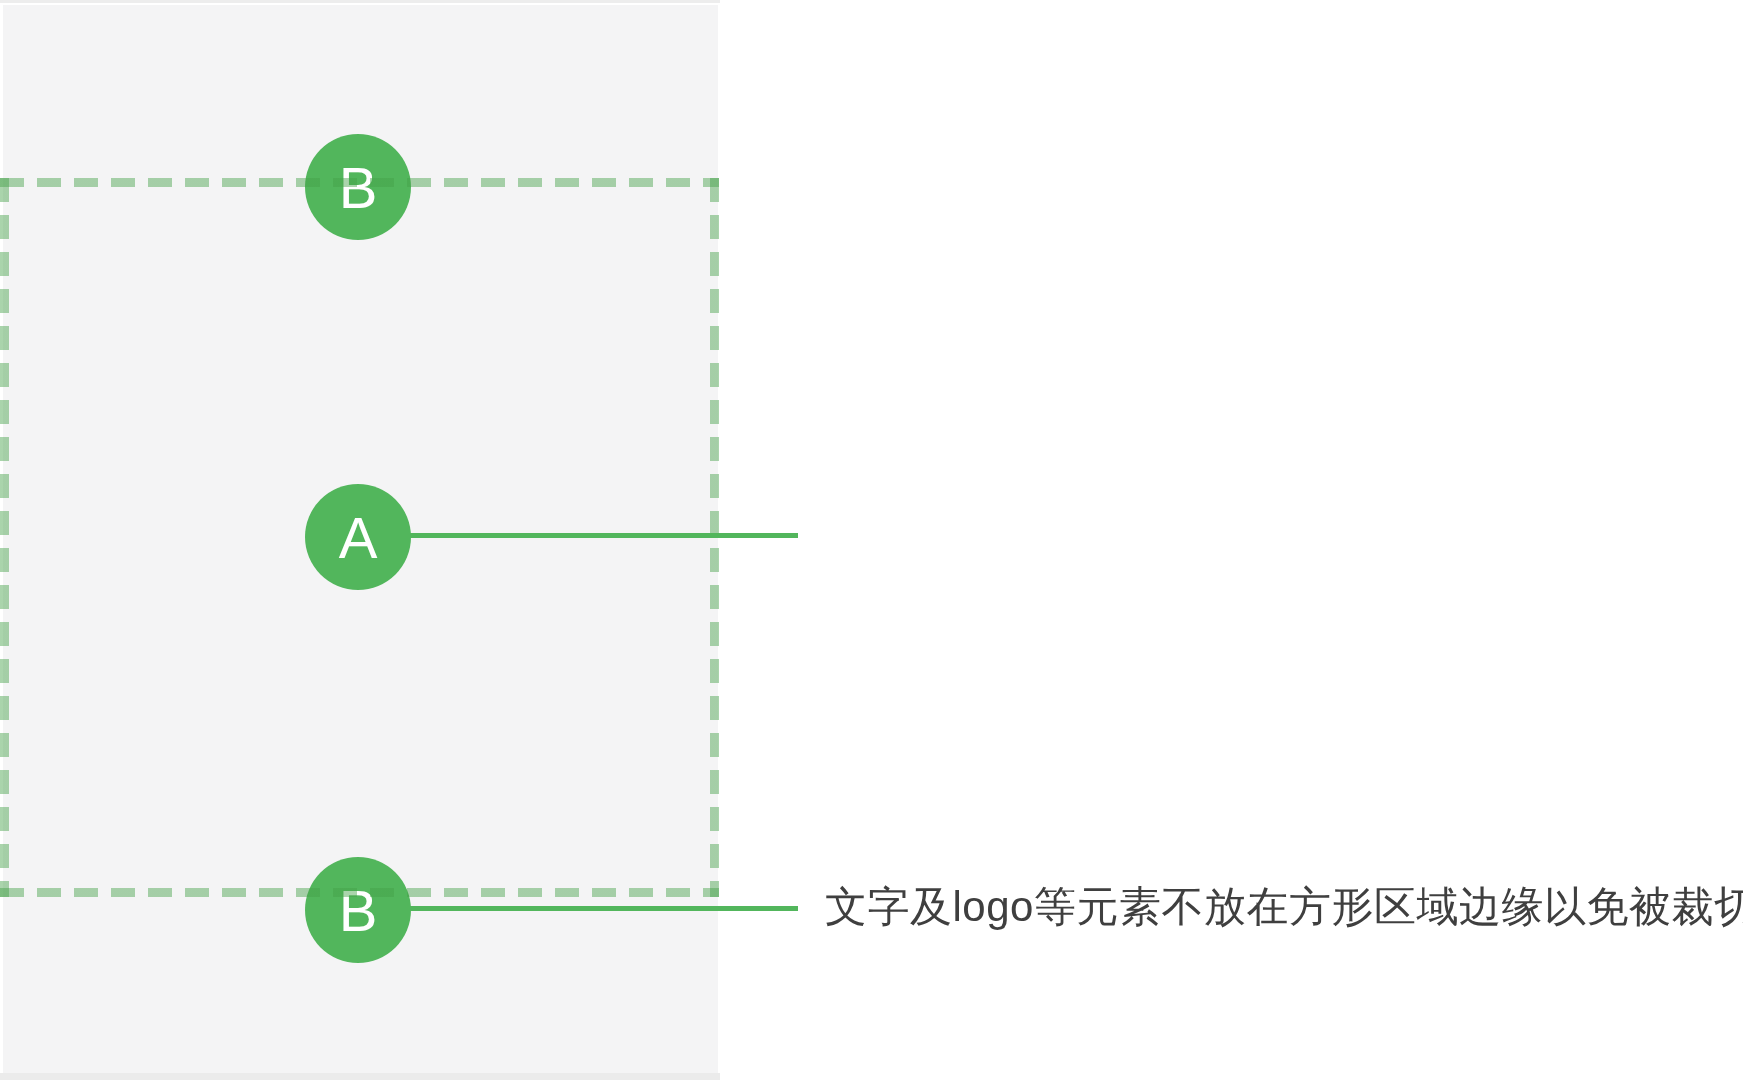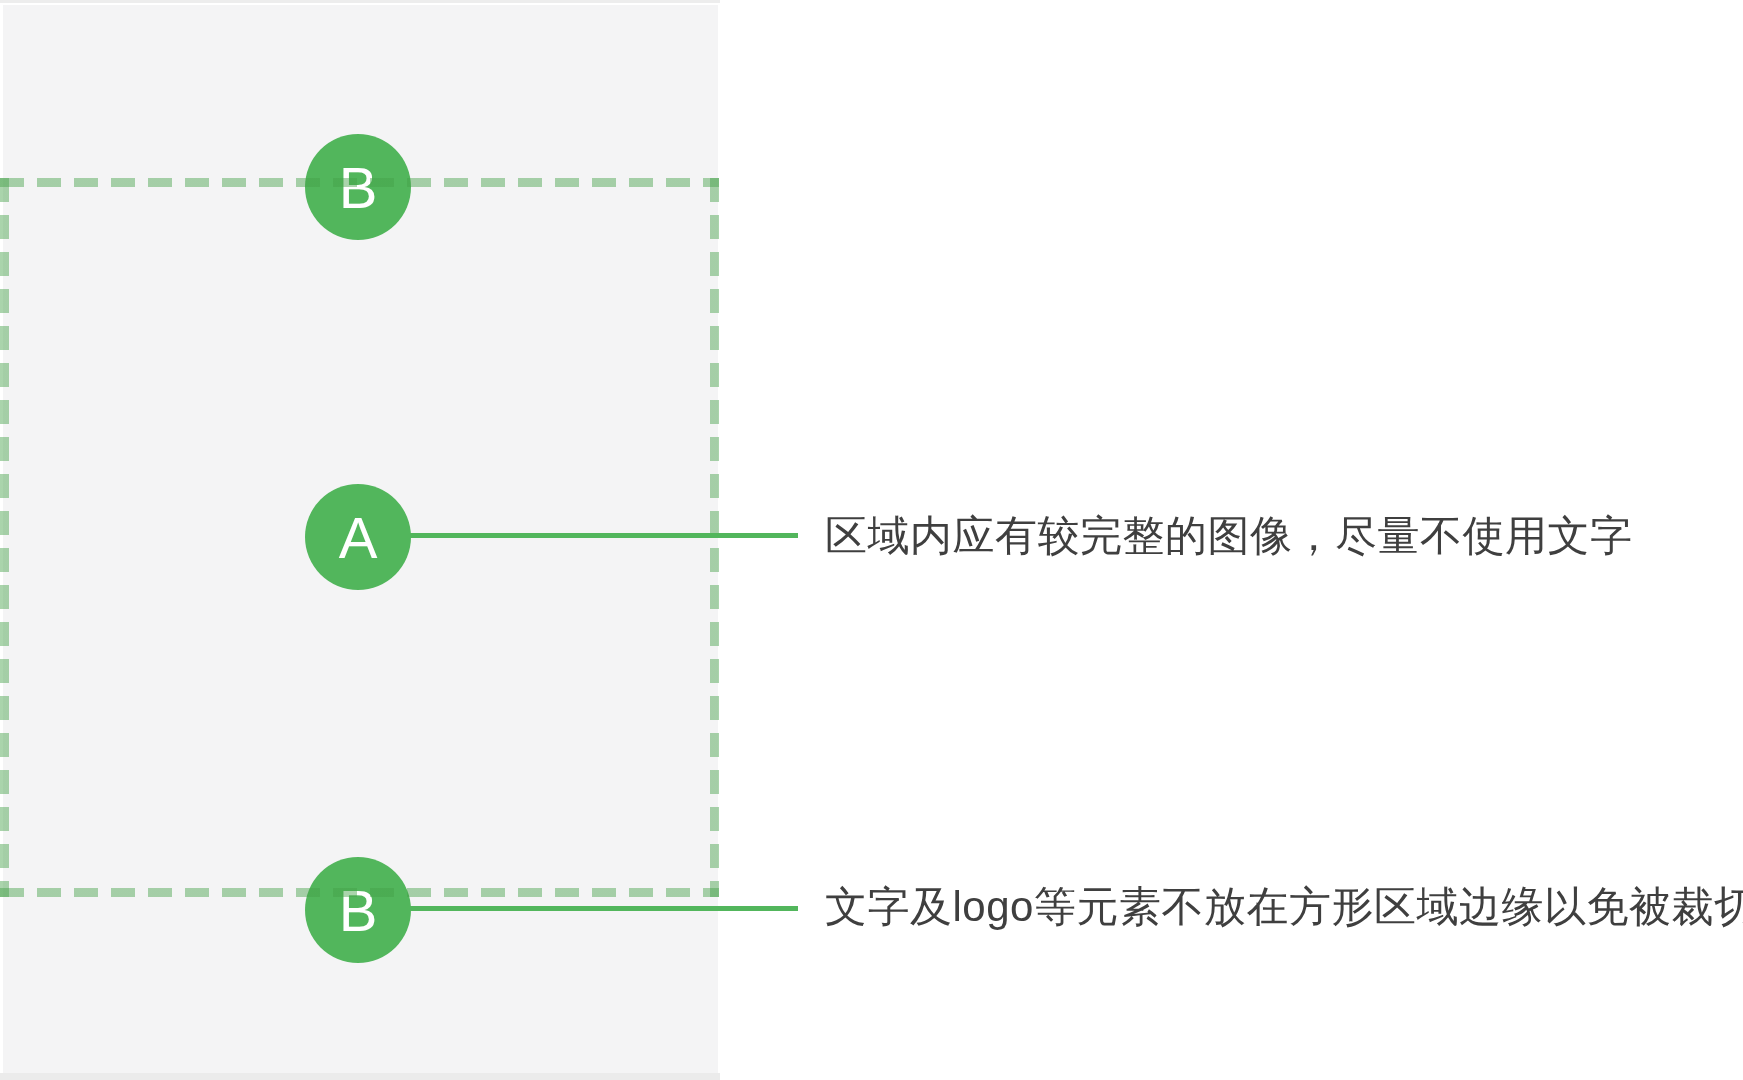--- a/index.html
+++ b/index.html
@@ -120,16 +120,15 @@
   <div id="badge-middle" class="badge">
     <span class="letter">A</span>
   </div>
   <div id="badge-bottom" class="badge">
     <span class="letter">B</span>
   </div>
 
   <div id="leader-a" class="leader"></div>
   <div id="leader-b" class="leader"></div>
 
-  <div id="annotation-a" class="annotation">区域内应有较完整的图像，尽量不使用文字</div>
   <div id="annotation-b" class="annotation">文字及logo等元素不放在方形区域边缘以免被裁切</div>
 
 </div>
 
 </body></html>

